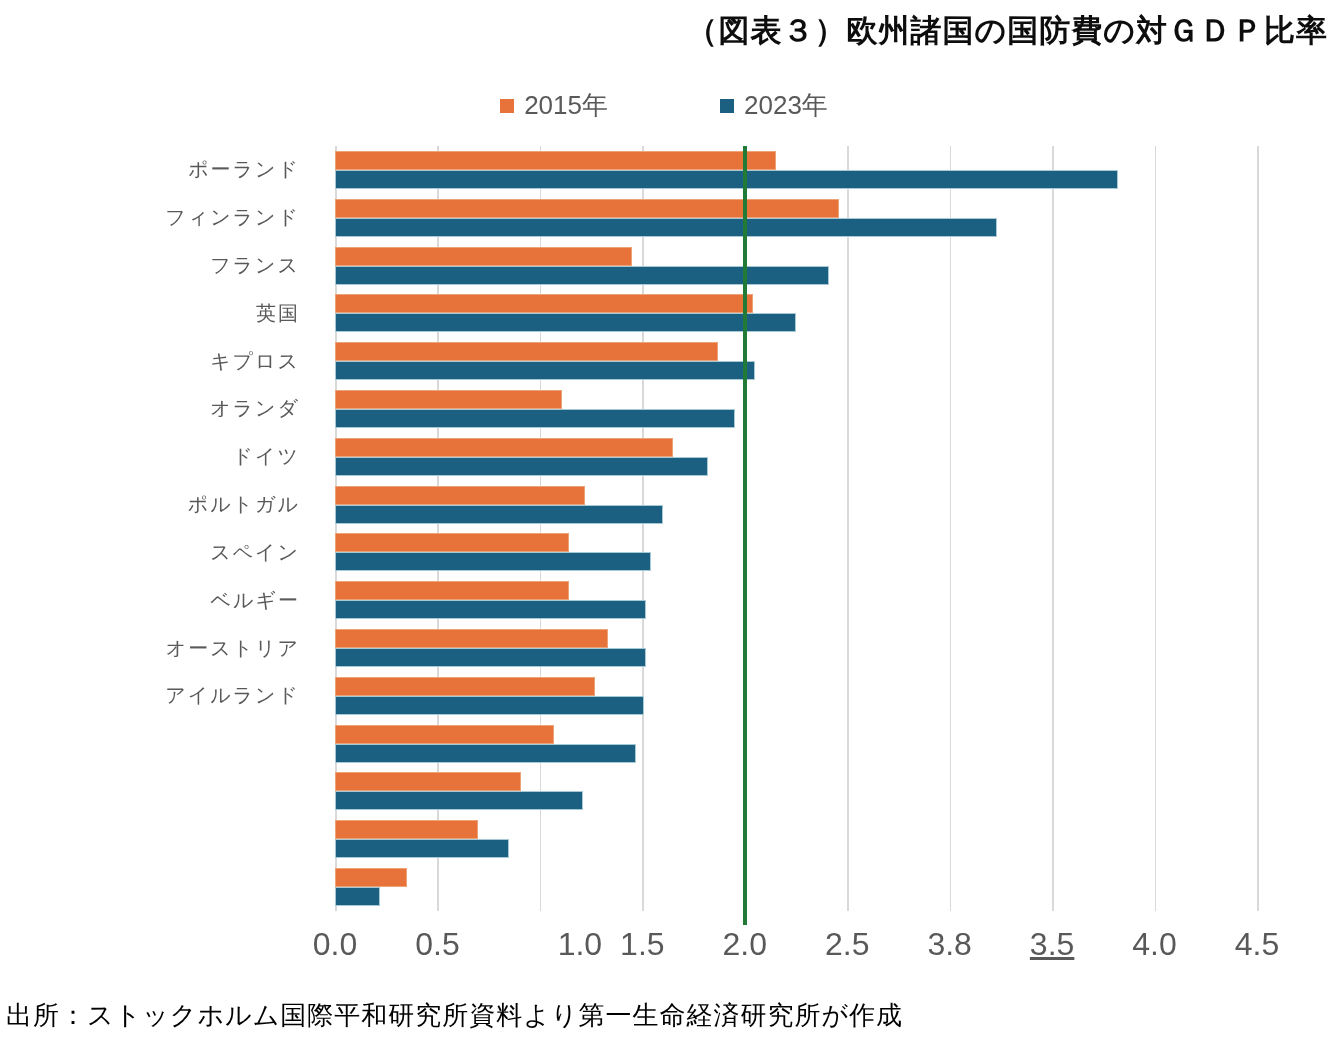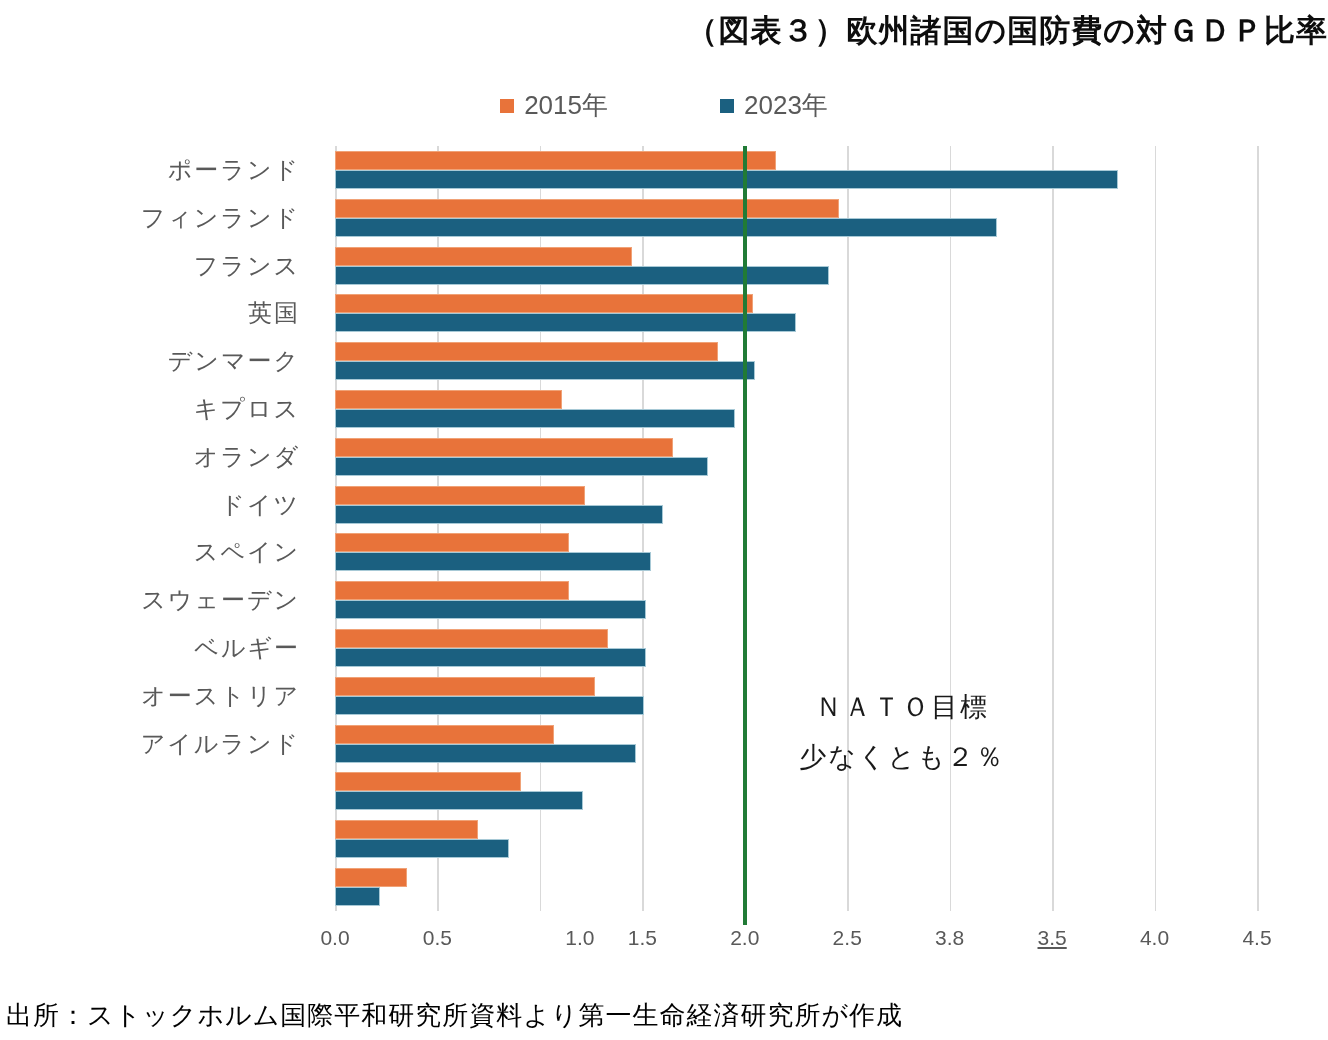--- a/index.html
+++ b/index.html
@@ -18,21 +18,21 @@
     display:flex;justify-content:center;align-items:center;gap:112px;
   }
   .legend-item{display:flex;align-items:center;}
   .legend-marker{width:14px;height:14px;margin-right:10px;flex:0 0 auto;}
   .legend-label{font-size:26px;color:#595959;}
   .labels-col{
     position:absolute;left:0;top:146px;width:300px;height:765px;
   }
   .cat-label{
     display:flex;align-items:center;justify-content:flex-end;
-    height:47.8125px;font-size:24px;color:#595959;letter-spacing:2px;
+    height:47.8125px;font-size:20px;color:#595959;letter-spacing:2px;
     white-space:nowrap;
   }
   .plot{
     position:absolute;left:335px;top:146px;width:922px;height:765px;
   }
   .gridline{
     position:absolute;top:0;height:100%;width:1.5px;background:#d9d9d9;z-index:1;
   }
   .bar-group{position:absolute;left:0;width:100%;z-index:2;}
   .bar{
@@ -43,21 +43,21 @@
     height:calc(100% + 14px);transform:translateX(-50%);
   }
   .annotation{
     position:absolute;left:61.5%;top:536px;transform:translateX(-50%);
     text-align:center;font-size:27px;line-height:50px;color:#1a1a1a;
     white-space:nowrap;z-index:4;letter-spacing:2px;
   }
   .xticks{position:absolute;left:335px;top:926px;width:922px;height:34px;}
   .xtick{
     position:absolute;transform:translateX(-50%);
-    font-size:21px;color:#595959;top:0;
+    font-size:32px;color:#595959;top:0;
   }
   .source{
     position:absolute;left:6px;top:998px;font-size:26px;color:#000000;
     letter-spacing:1px;
   }
 </style>
 </head>
 <body>
 
 <div class="title">（図表３）欧州諸国の国防費の対ＧＤＰ比率</div>
@@ -71,36 +71,31 @@
     <span class="legend-marker" style="background: rgb(27, 96, 128);"></span>
     <span class="legend-label">2023年</span>
   </div>
 </div>
 
 <div class="labels-col">
     <div class="cat-label">ポーランド</div>
     <div class="cat-label">フィンランド</div>
     <div class="cat-label">フランス</div>
     <div class="cat-label">英国</div>
-    <div class="cat-label">デンマーク</div>
     <div class="cat-label">キプロス</div>
     <div class="cat-label">オランダ</div>
     <div class="cat-label">ドイツ</div>
+    <div class="cat-label">ポルトガル</div>
     <div class="cat-label">スペイン</div>
-    <div class="cat-label">スウェーデン</div>
     <div class="cat-label">ベルギー</div>
     <div class="cat-label">オーストリア</div>
     <div class="cat-label">アイルランド</div>
   </div>
 
 <div class="plot">
-  <div class="annotation">
-    <div>ＮＡＴＯ目標</div>
-    <div>少なくとも２％</div>
-  </div>
 <div class="gridline" style="left: 0%;"></div>
     <div class="gridline" style="left: 11.1111%;"></div>
     <div class="gridline" style="left: 22.2222%;"></div>
     <div class="gridline" style="left: 33.3333%;"></div>
     <div class="gridline" style="left: 44.4444%;"></div>
     <div class="gridline" style="left: 55.5556%;"></div>
     <div class="gridline" style="left: 66.6667%;"></div>
     <div class="gridline" style="left: 77.7778%;"></div>
     <div class="gridline" style="left: 88.8889%;"></div>
     <div class="gridline" style="left: 100%;"></div>

